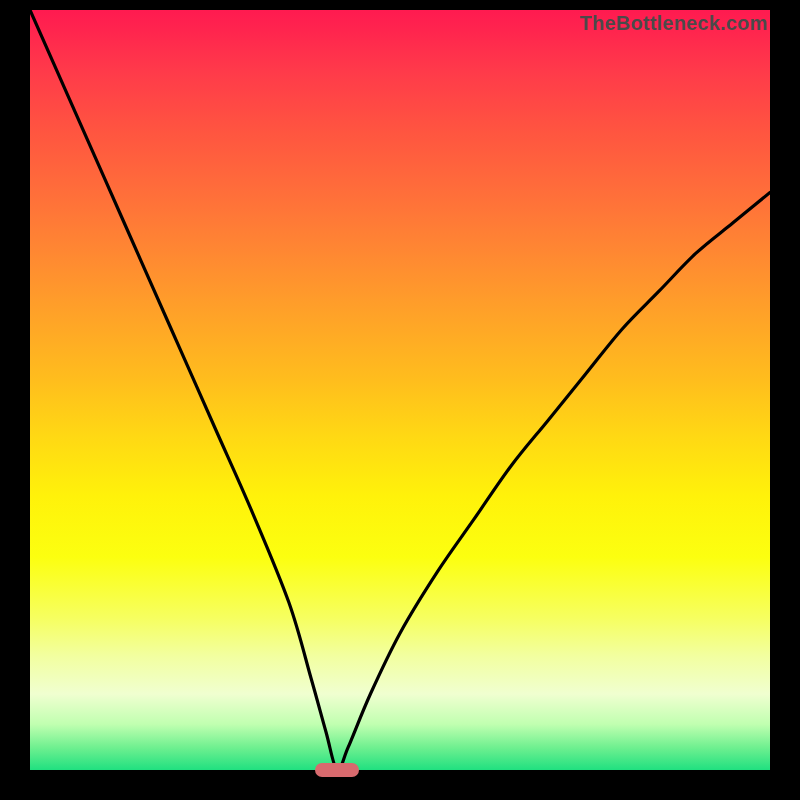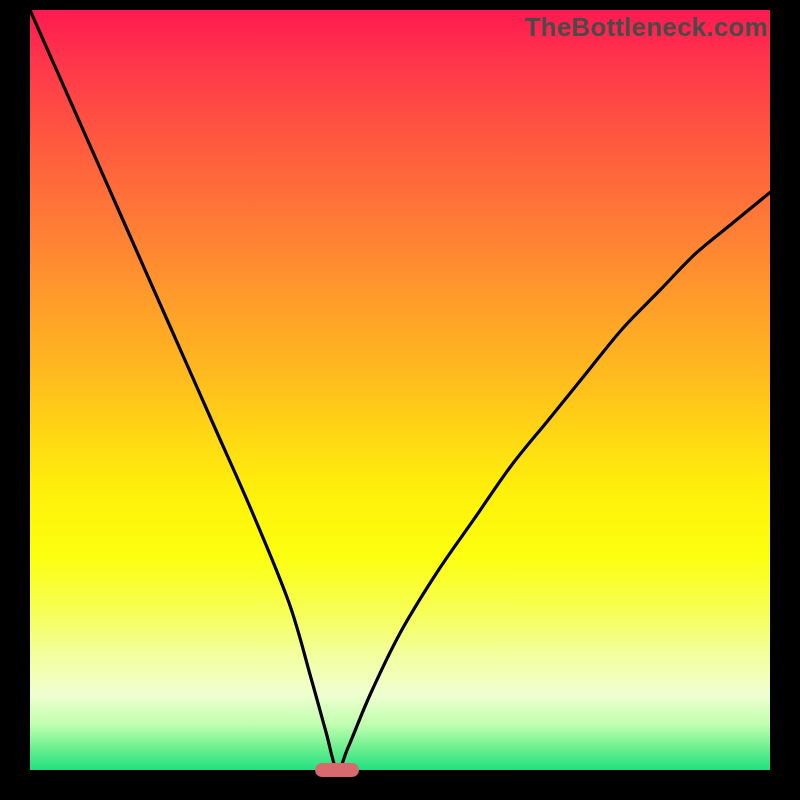--- a/index.html
+++ b/index.html
@@ -33,21 +33,21 @@
       #c0ffb0 94%,
       #70f090 97%,
       #20e080 100%
     );
   }
   .watermark {
     position: absolute;
     top: 12px;
     right: 32px;
     font-family: Arial, Helvetica, sans-serif;
-    font-size: 26px;
+    font-size: 20px;
     font-weight: 600;
     color: #4a4a4a;
     letter-spacing: 0.2px;
     user-select: none;
   }
   .curve {
     position: absolute;
     left: 0; top: 0;
     width: 740px;
     height: 760px;

